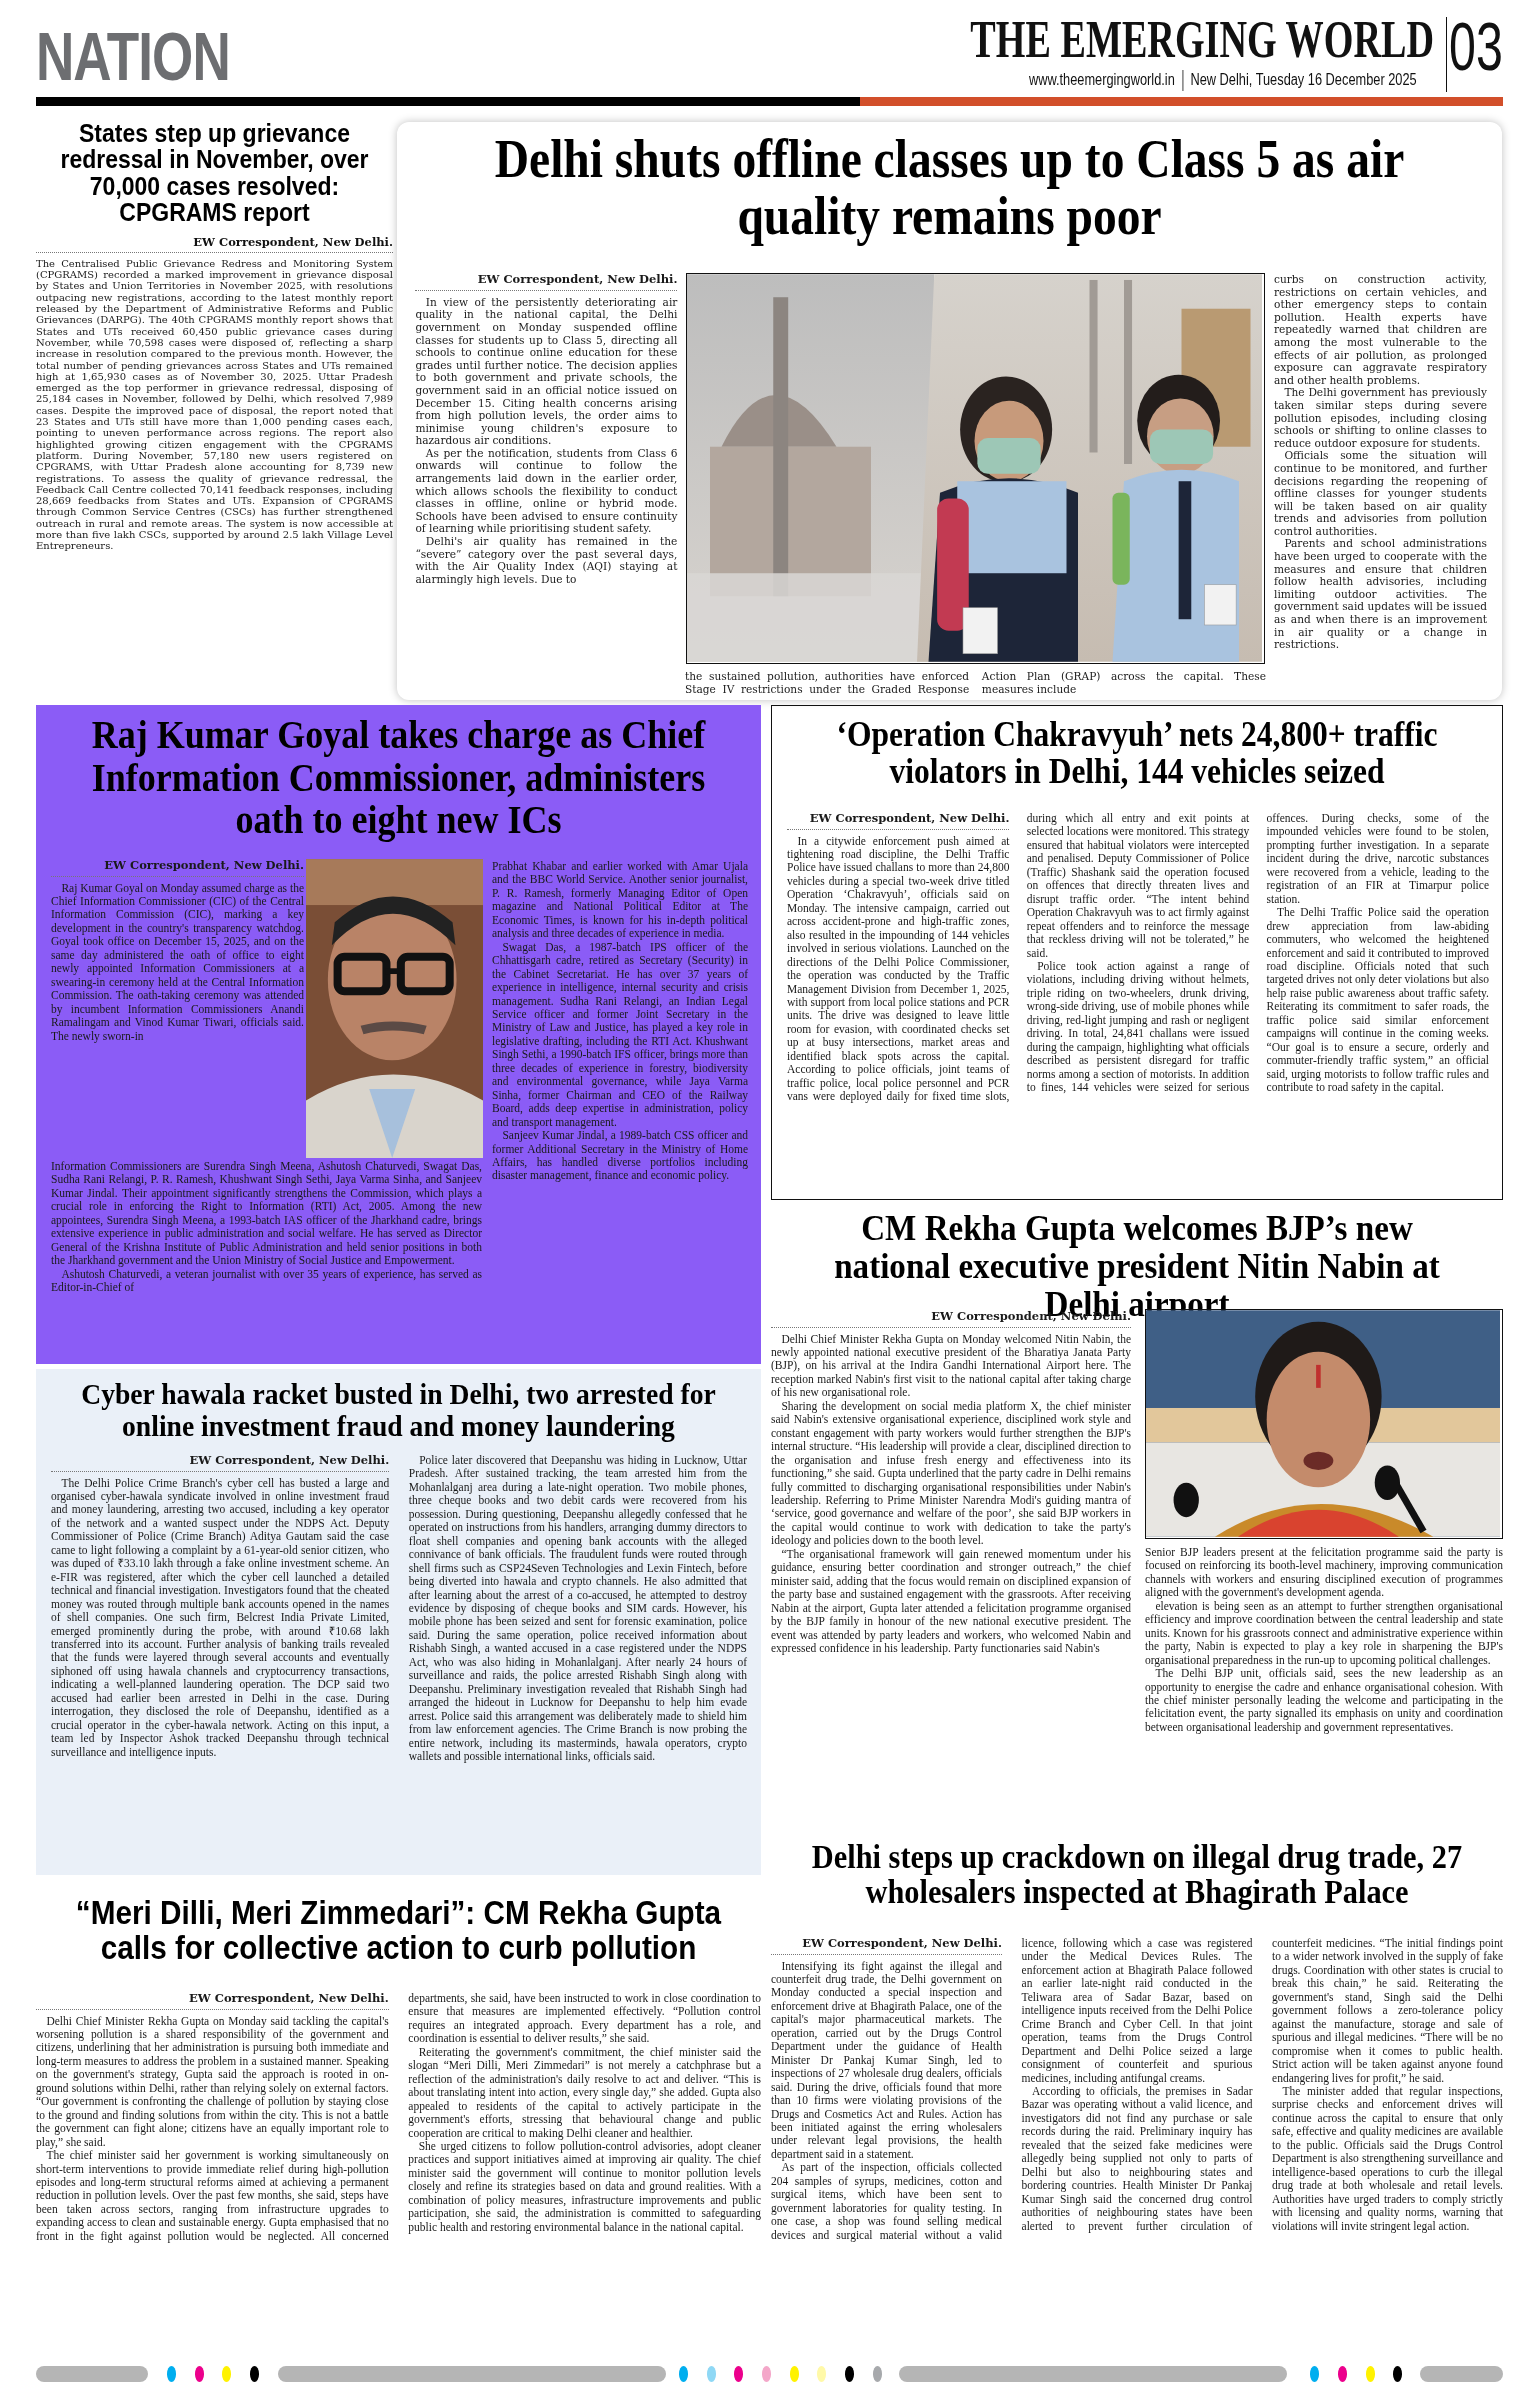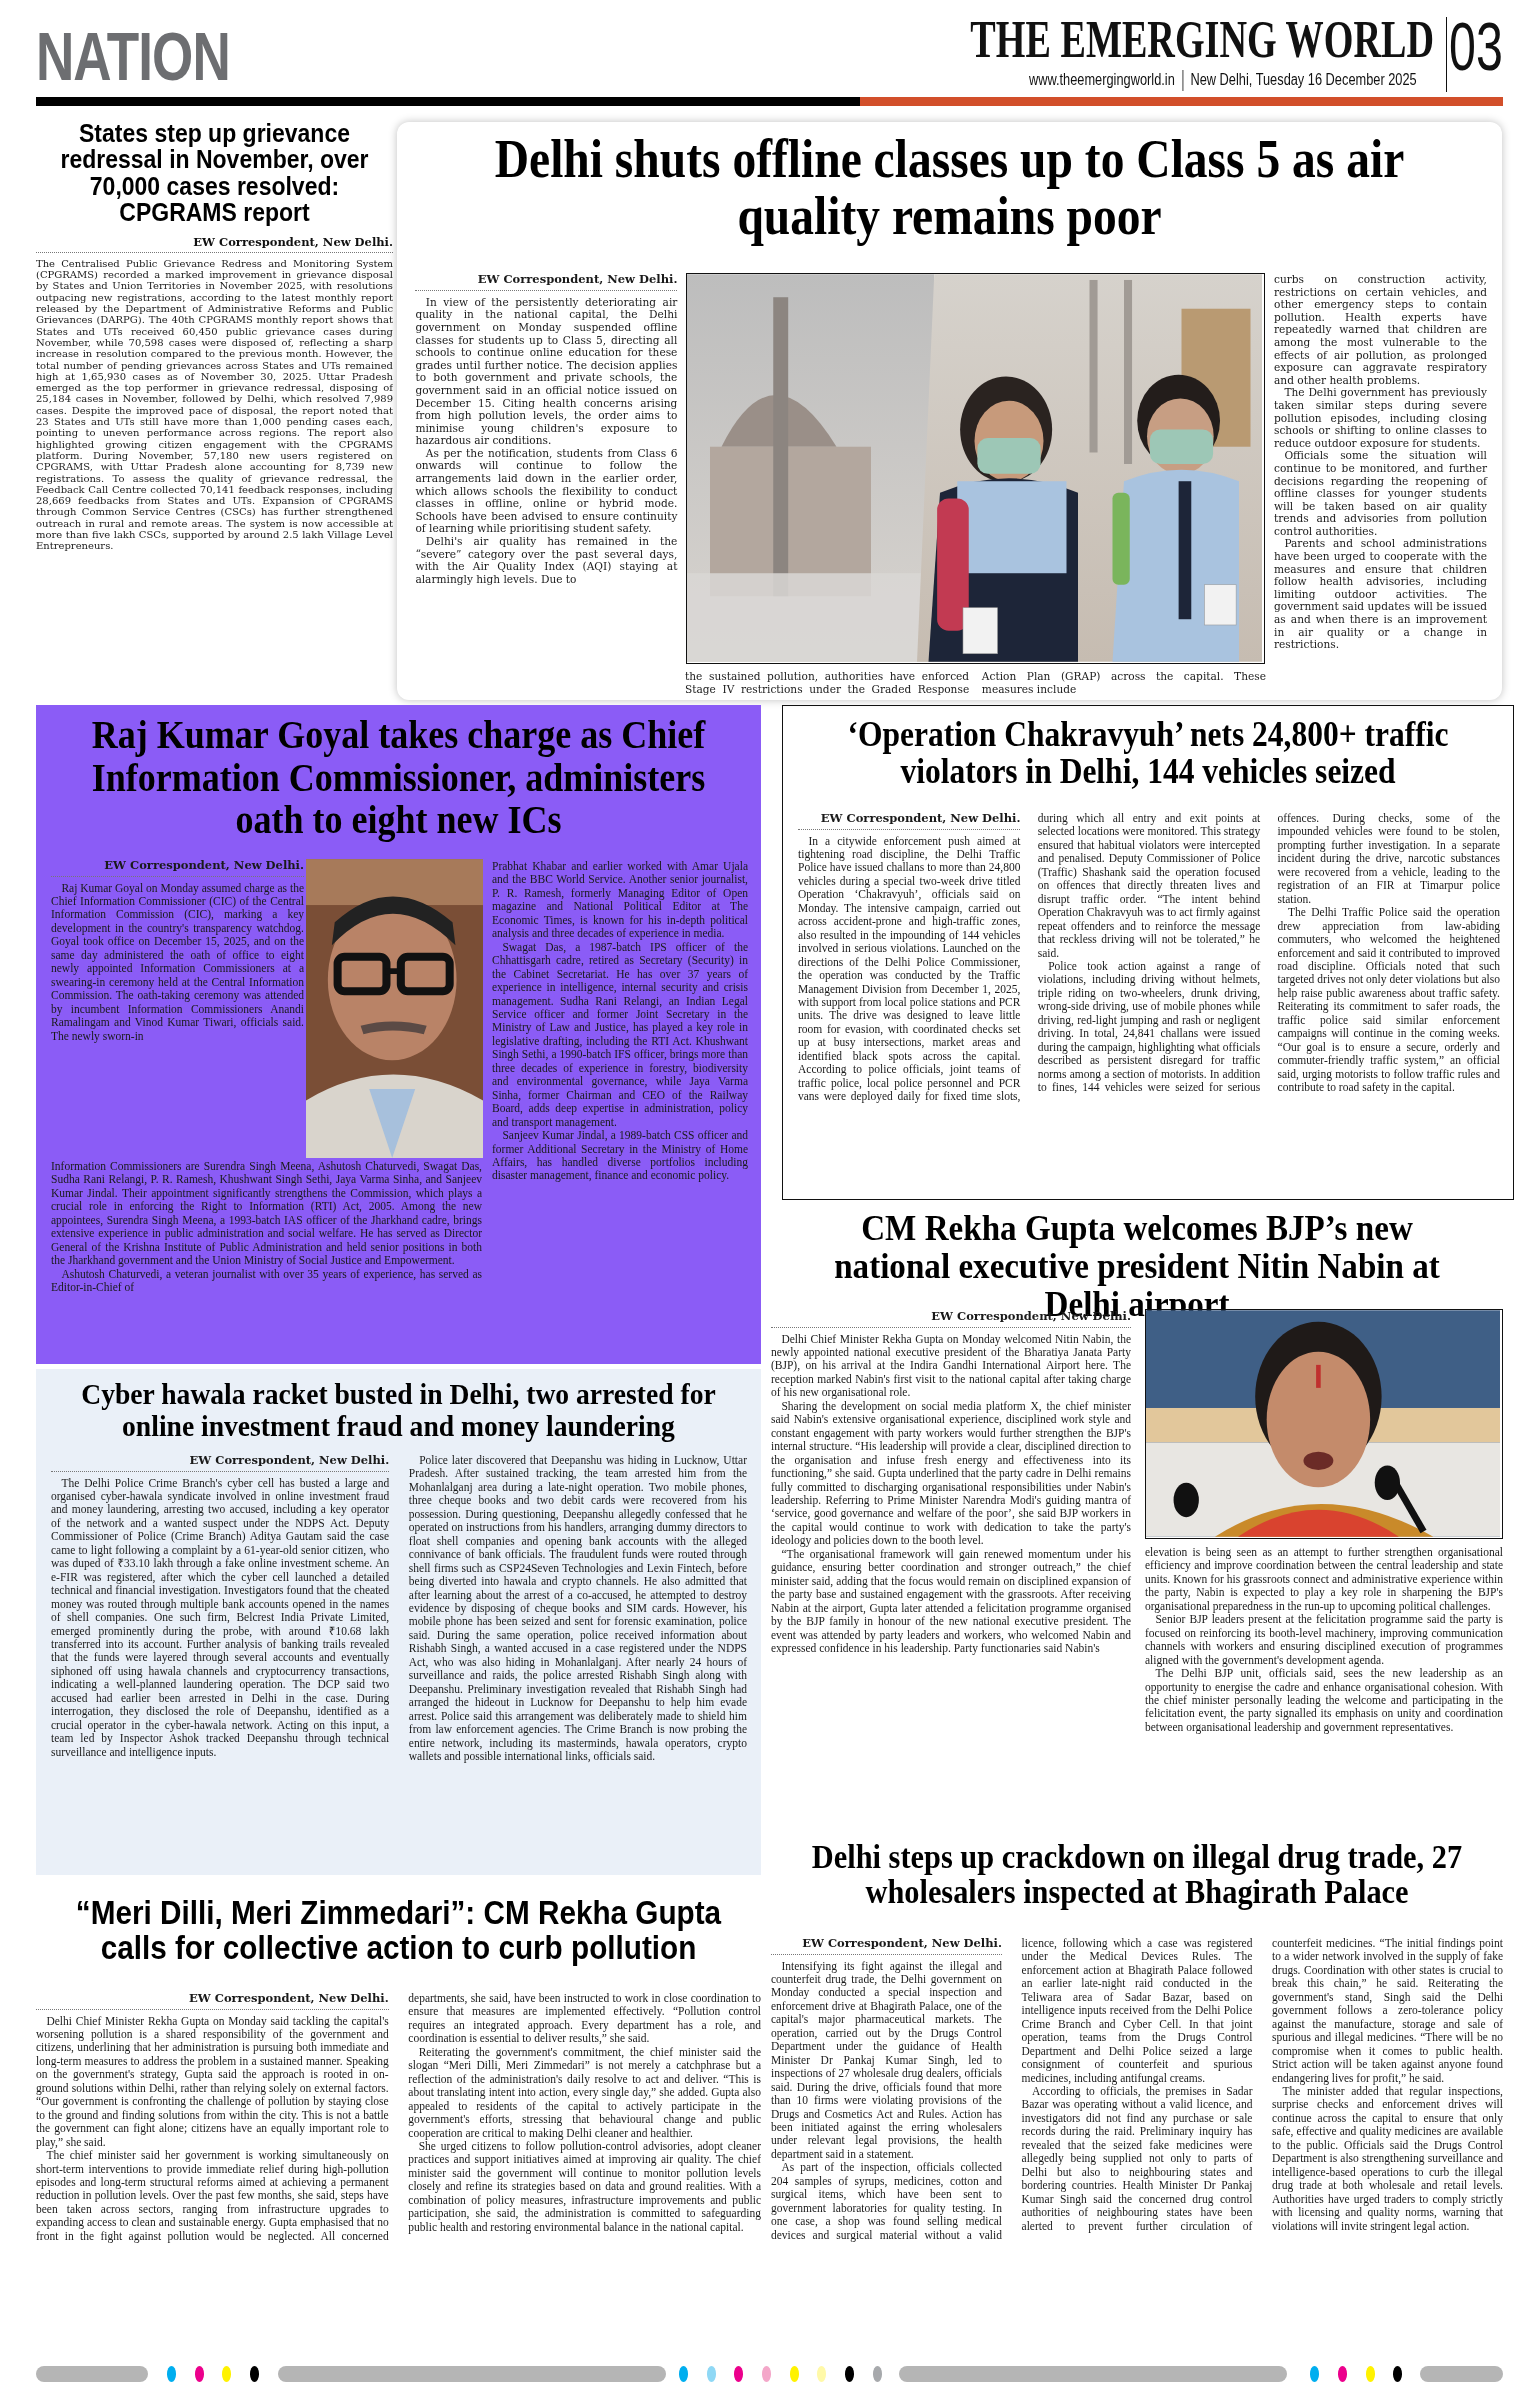--- a/index.html
+++ b/index.html
@@ -50,21 +50,21 @@
 
   
   #a-goyal { left: 36px; top: 705px; width: 725px; height: 659px; background: #8b5cf6; }
   #a-goyal .headline { font-size: 40px; padding: 9.2px 5.8px 0; transform: scaleX(0.9); }
   #a-goyal .col-a { position: absolute; left: 15px; top: 154px; width: 253px; }
   #a-goyal .col-wide { position: absolute; left: 15px; top: 455px; width: 696px; }
   #a-goyal .col-b { position: absolute; left: 456px; top: 155px; width: 256px; }
   #a-goyal .photo-goyal { left: 270px; top: 154px; width: 177px; height: 299px; border: none; }
 
   
-  #a-traffic { left: 771px; top: 705px; width: 732px; height: 495px; border: 1.7px solid #111; margin-left: 11px; }
+  #a-traffic { left: 771px; top: 705px; width: 732px; height: 495px; border: 1.7px solid #111; }
   #a-traffic .headline { font-size: 35px; padding: 10.4px 5.8px 0; transform: scaleX(0.9); }
   #a-traffic .cols { position: absolute; left: 15px; top: 106px; width: 702px; height: 374px; column-count: 3; column-gap: 17.3px; }
 
   
   #a-nabin { left: 771px; top: 1205px; width: 732px; height: 624px; }
   #a-nabin .headline { font-size: 36px; padding: 3.5px 0 0; transform: scaleX(0.92); }
   #a-nabin .col-a { position: absolute; left: 0; top: 105px; width: 360px; }
   #a-nabin .col-b { position: absolute; left: 374px; top: 341px; width: 358px; }
   #a-nabin .photo-nabin { left: 374px; top: 104px; width: 358px; height: 230px; }
 
@@ -231,22 +231,22 @@
       <rect x="296" y="95" width="8" height="40" fill="#c0302e"></rect>
       <ellipse cx="300" cy="262" rx="26" ry="16" fill="#6b2b27"></ellipse>
       <path d="M120 394 Q300 280 500 394 Z" fill="#c98a2a"></path>
       <path d="M160 394 Q300 300 440 394 Z" fill="#d9432f"></path>
       <rect x="445" y="270" width="12" height="124" fill="#111" transform="rotate(-30 450 330)"></rect>
       <ellipse cx="420" cy="300" rx="22" ry="30" fill="#111"></ellipse>
       <ellipse cx="70" cy="330" rx="22" ry="30" fill="#111"></ellipse>
     </svg>
   </div>
   <div class="col-b body-text condensed">
+    <p>Senior BJP leaders present at the felicitation programme said the party is focused on reinforcing its booth-level machinery, improving communication channels with workers and ensuring disciplined execution of programmes aligned with the government's development agenda.</p>
     <p>elevation is being seen as an attempt to further strengthen organisational efficiency and improve coordination between the central leadership and state units. Known for his grassroots connect and administrative experience within the party, Nabin is expected to play a key role in sharpening the BJP's organisational preparedness in the run-up to upcoming political challenges.</p>
-    <p>Senior BJP leaders present at the felicitation programme said the party is focused on reinforcing its booth-level machinery, improving communication channels with workers and ensuring disciplined execution of programmes aligned with the government's development agenda.</p>
     <p>The Delhi BJP unit, officials said, sees the new leadership as an opportunity to energise the cadre and enhance organisational cohesion. With the chief minister personally leading the welcome and participating in the felicitation event, the party signalled its emphasis on unity and coordination between organisational leadership and government representatives.</p>
   </div>
 </article>
 
 <article class="article" id="a-hawala">
   <h2 class="headline">Cyber hawala racket busted in Delhi, two arrested for online investment fraud and money laundering</h2>
   <div class="cols body-text condensed cols2">
     <div class="byline">EW Correspondent, New Delhi.</div>
     <p>The Delhi Police Crime Branch's cyber cell has busted a large and organised cyber-hawala syndicate involved in online investment fraud and money laundering, arresting two accused, including a key operator of the network and a wanted suspect under the NDPS Act. Deputy Commissioner of Police (Crime Branch) Aditya Gautam said the case came to light following a complaint by a 61-year-old senior citizen, who was duped of ₹33.10 lakh through a fake online investment scheme. An e-FIR was registered, after which the cyber cell launched a detailed technical and financial investigation. Investigators found that the cheated money was routed through multiple bank accounts opened in the names of shell companies. One such firm, Belcrest India Private Limited, emerged prominently during the probe, with around ₹10.68 lakh transferred into its account. Further analysis of banking trails revealed that the funds were layered through several accounts and eventually siphoned off using hawala channels and cryptocurrency transactions, indicating a well-planned laundering operation. The DCP said two accused had earlier been arrested in Delhi in the case. During interrogation, they disclosed the role of Deepanshu, identified as a crucial operator in the cyber-hawala network. Acting on this input, a team led by Inspector Ashok tracked Deepanshu through technical surveillance and intelligence inputs.</p>
     <p>Police later discovered that Deepanshu was hiding in Lucknow, Uttar Pradesh. After sustained tracking, the team arrested him from the Mohanlalganj area during a late-night operation. Two mobile phones, three cheque books and two debit cards were recovered from his possession. During questioning, Deepanshu allegedly confessed that he operated on instructions from his handlers, arranging dummy directors to float shell companies and opening bank accounts with the alleged connivance of bank officials. The fraudulent funds were routed through shell firms such as CSP24Seven Technologies and Lexin Fintech, before being diverted into hawala and crypto channels. He also admitted that after learning about the arrest of a co-accused, he attempted to destroy evidence by disposing of cheque books and SIM cards. However, his mobile phone has been seized and sent for forensic examination, police said. During the same operation, police received information about Rishabh Singh, a wanted accused in a case registered under the NDPS Act, who was also hiding in Mohanlalganj. After nearly 24 hours of surveillance and raids, the police arrested Rishabh Singh along with Deepanshu. Preliminary investigation revealed that Rishabh Singh had arranged the hideout in Lucknow for Deepanshu to help him evade arrest. Police said this arrangement was deliberately made to shield him from law enforcement agencies. The Crime Branch is now probing the entire network, including its masterminds, hawala operators, crypto wallets and possible international links, officials said.</p>

